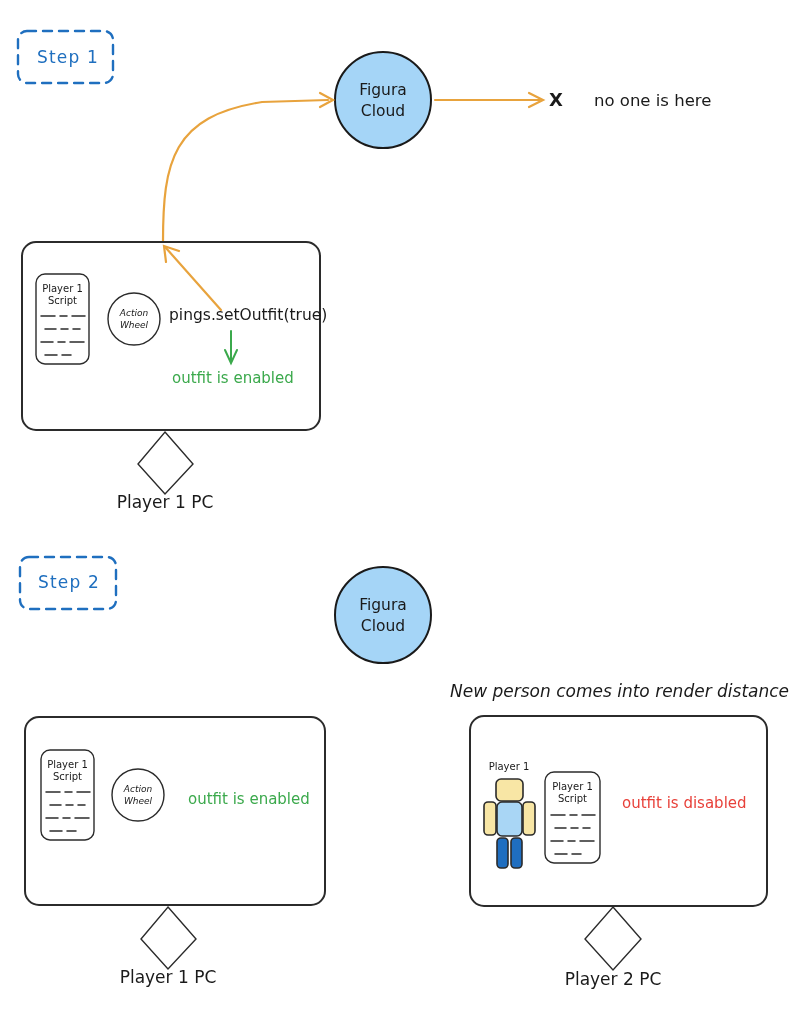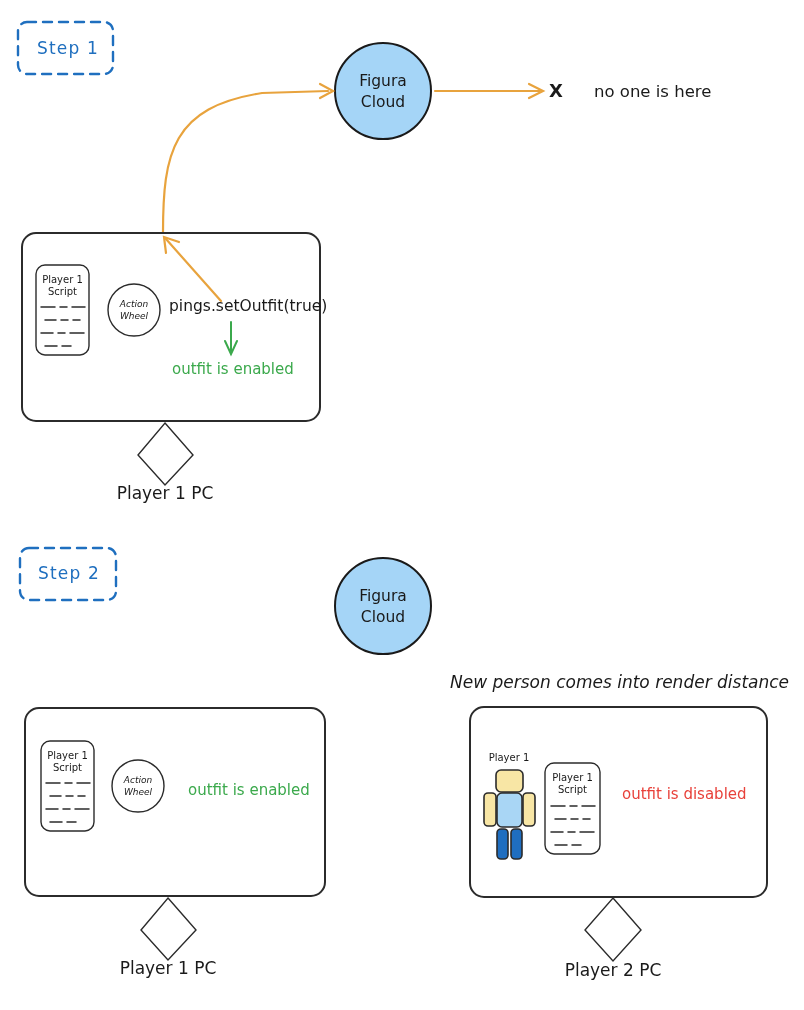--- a/index.html
+++ b/index.html
@@ -12,21 +12,21 @@
     width: 804px;
     height: 1010px;
     position: relative;
     overflow: hidden;
     font-family: "DejaVu Sans", sans-serif;
     -webkit-font-smoothing: antialiased;
   }
   #canvas {
     position: absolute;
     left: 0;
-    top: 3px;
+    top: 12px;
     width: 804px;
     height: 814px;
   }
   svg text {
     font-family: "DejaVu Sans", sans-serif;
     dominant-baseline: middle;
   }
   .step-label {
     font-size: 17px;
     fill: #1f6fbf;

